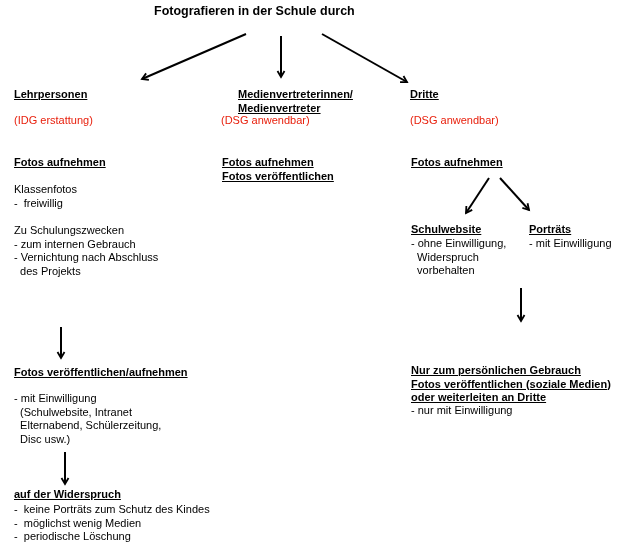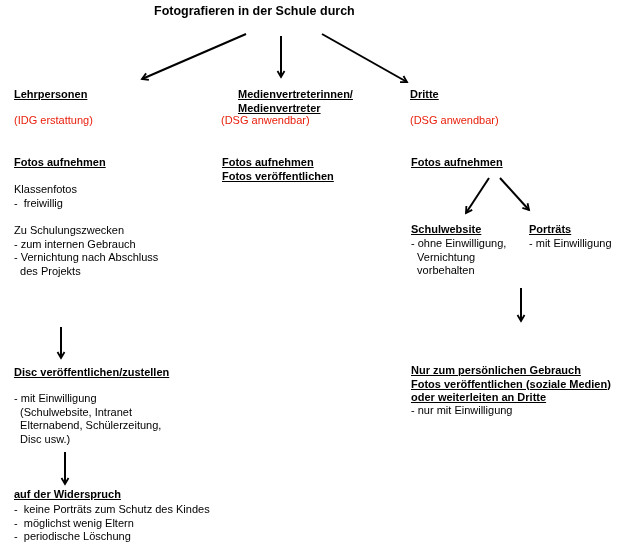--- a/index.html
+++ b/index.html
@@ -48,42 +48,42 @@
 
   <div class="txt bold" style="left:14px;top:88px">Lehrpersonen</div>
   <div class="txt red" style="left:14px;top:114px">(IDG erstattung)</div>
   <div class="txt bold" style="left:14px;top:156px">Fotos aufnehmen</div>
   <div class="txt" style="left:14px;top:183px">Klassenfotos
 -  freiwillig</div>
   <div class="txt" style="left:14px;top:224px">Zu Schulungszwecken
 - zum internen Gebrauch
 - Vernichtung nach Abschluss
   des Projekts</div>
-  <div class="txt bold" style="left:14px;top:366px">Disc veröffentlichen/zustellen</div>
+  <div class="txt bold" style="left:14px;top:366px">Fotos veröffentlichen/aufnehmen</div>
   <div class="txt" style="left:14px;top:392px">- mit Einwilligung
   (Schulwebsite, Intranet
   Elternabend, Schülerzeitung,
   Disc usw.)</div>
   <div class="txt bold" style="left:14px;top:488px">auf der Widerspruch</div>
   <div class="txt" style="left:14px;top:503px">-  keine Porträts zum Schutz des Kindes
--  möglichst wenig Eltern
+-  möglichst wenig Medien
 -  periodische Löschung</div>
 
   <div class="txt bold" style="left:238px;top:88px">Medienvertreterinnen/
 Medienvertreter</div>
   <div class="txt red" style="left:221px;top:114px">(DSG anwendbar)</div>
   <div class="txt bold" style="left:222px;top:156px">Fotos aufnehmen
 Fotos veröffentlichen</div>
 
   <div class="txt bold" style="left:410px;top:88px">Dritte</div>
   <div class="txt red" style="left:410px;top:114px">(DSG anwendbar)</div>
   <div class="txt bold" style="left:411px;top:156px">Fotos aufnehmen</div>
   <div class="txt bold" style="left:411px;top:223px">Schulwebsite</div>
   <div class="txt" style="left:411px;top:237px">- ohne Einwilligung,
-  Vernichtung
+  Widerspruch
   vorbehalten</div>
   <div class="txt bold" style="left:529px;top:223px">Porträts</div>
   <div class="txt" style="left:529px;top:237px">- mit Einwilligung</div>
   <div class="txt bold" style="left:411px;top:364px">Nur zum persönlichen Gebrauch
 Fotos veröffentlichen (soziale Medien)
 oder weiterleiten an Dritte</div>
   <div class="txt" style="left:411px;top:404px">- nur mit Einwilligung</div>
 
 </div>
 

